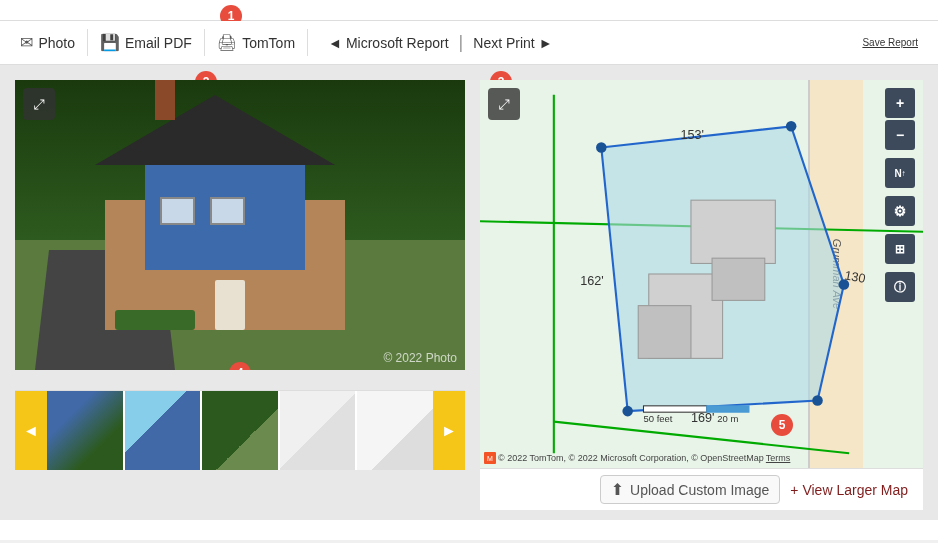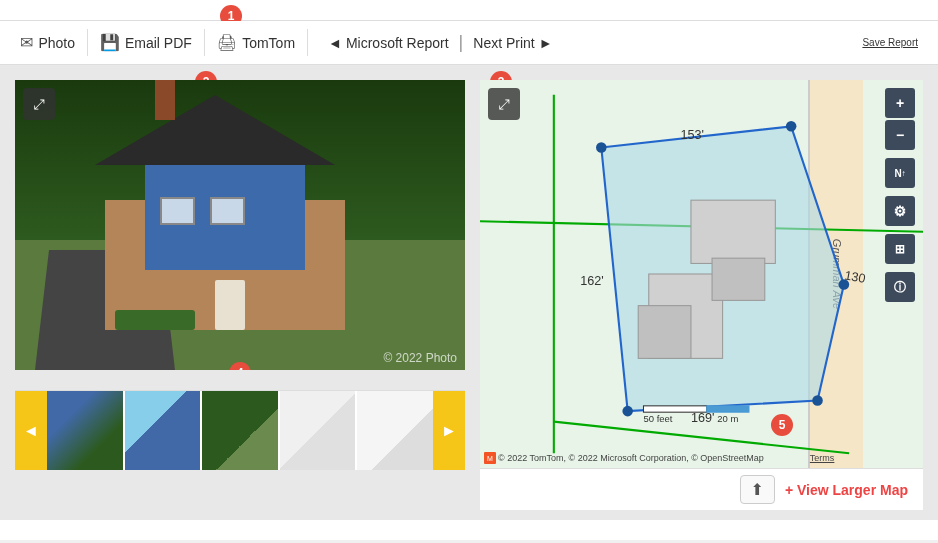--- a/index.html
+++ b/index.html
@@ -256,24 +256,24 @@
       color: #555;
       font-size: 14px;
       cursor: pointer;
       padding: 4px 10px;
       border: 1px solid #ccc;
       border-radius: 4px;
       background: #f9f9f9;
       margin-left: auto;
     }
     .view-map-btn {
-      color: #ef4444;
-      font-size: 14px;
-      cursor: pointer;
-      font-weight: 700;
+      color: #7f1d1d;
+      font-size: 14px;
+      cursor: pointer;
+      font-weight: 400;
     }
 
     
     .map-road {
       position: absolute;
       right: 60px;
       top: 0; bottom: 0;
       width: 55px;
       background: #f5e6c8;
       border-left: 2px solid #ccc;
@@ -436,29 +436,30 @@
         <button class="map-ctrl-btn">⚙</button>
         <div class="map-ctrl-separator"></div>
         <button class="map-ctrl-btn" style="font-size:12px;">⊞</button>
         <div class="map-ctrl-separator"></div>
         <button class="map-ctrl-btn" style="font-size:12px;">ⓘ</button>
       </div>
 
       <div style="position:absolute;bottom:4px;left:4px;font-size:9px;color:#444;display:flex;align-items:center;gap:2px;">
         <div style="width:12px;height:12px;background:#f35325;display:flex;align-items:center;justify-content:center;border-radius:1px;font-size:7px;color:#fff;">M</div>
         <span>© 2022 TomTom, © 2022 Microsoft Corporation, © OpenStreetMap</span>
-        <span style="text-decoration:underline;cursor:pointer;margin-left:44px;">Terms</span>
+        <span style="text-decoration:underline;cursor:pointer;">Terms</span>
       </div>
 
       <div class="badge" style="position:absolute;bottom:32px;right:130px;">5</div>
     </div>
 
     <div class="map-bottom">
       <div class="upload-btn">
         <span style="font-size:16px;">⬆</span>
+        <span>Upload Custom Image</span>
       </div>
       <div class="view-map-btn">+ View Larger Map</div>
     </div>
   </div>
 
 </div>
 
 <div class="torn-bottom">
   <svg width="100%" height="20" viewBox="0 0 938 20" preserveAspectRatio="none">
     <path d="M0,0 L0,8 Q20,18 40,10 Q60,2 80,12 Q100,20 120,10 Q140,0 160,14 Q180,20 200,8 Q220,0 240,12 Q260,20 280,8 Q300,0 320,15 Q340,20 360,10 Q380,0 400,13 Q420,20 440,8 Q460,0 480,14 Q500,20 520,8 Q540,0 560,12 Q580,20 600,10 Q620,0 640,14 Q660,20 680,8 Q700,0 720,12 Q740,20 760,10 Q780,0 800,14 Q820,20 840,8 Q860,0 880,13 Q900,20 920,10 Q930,5 938,8 L938,0 Z" fill="#fff"></path>

